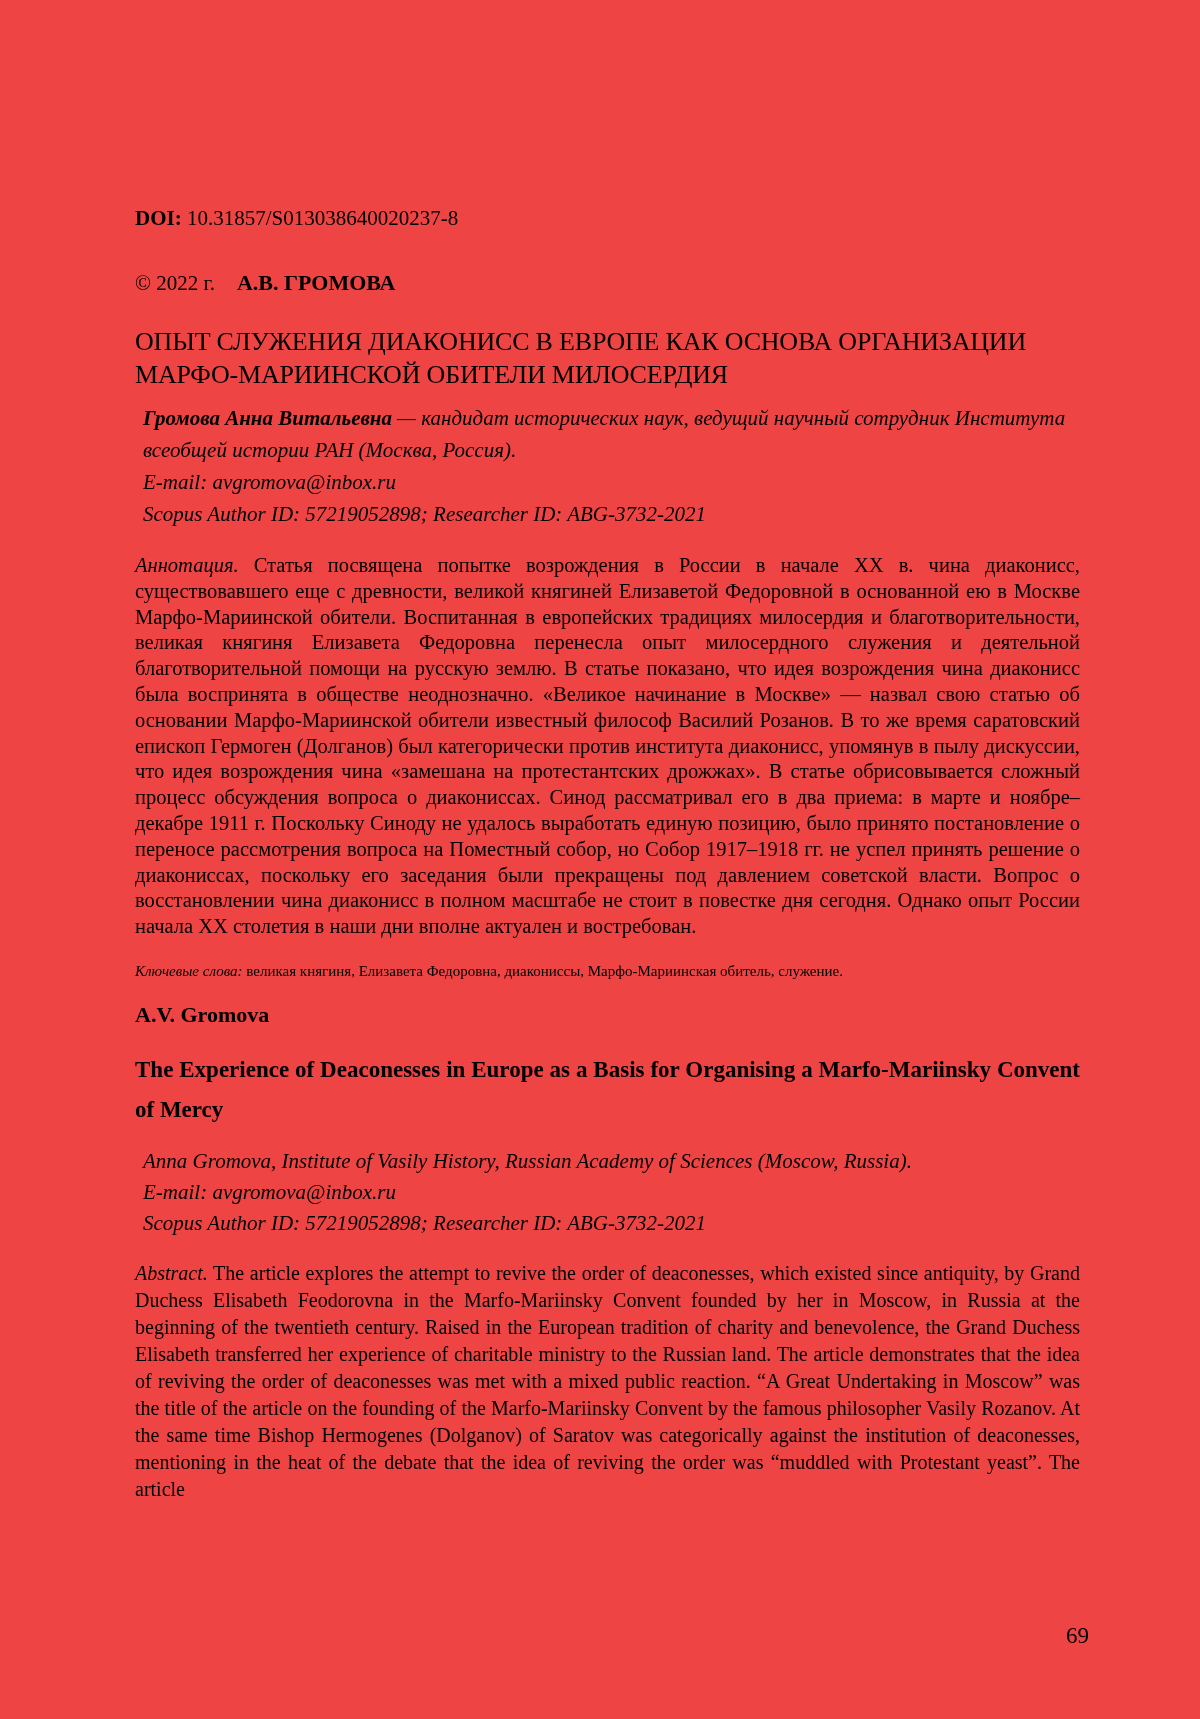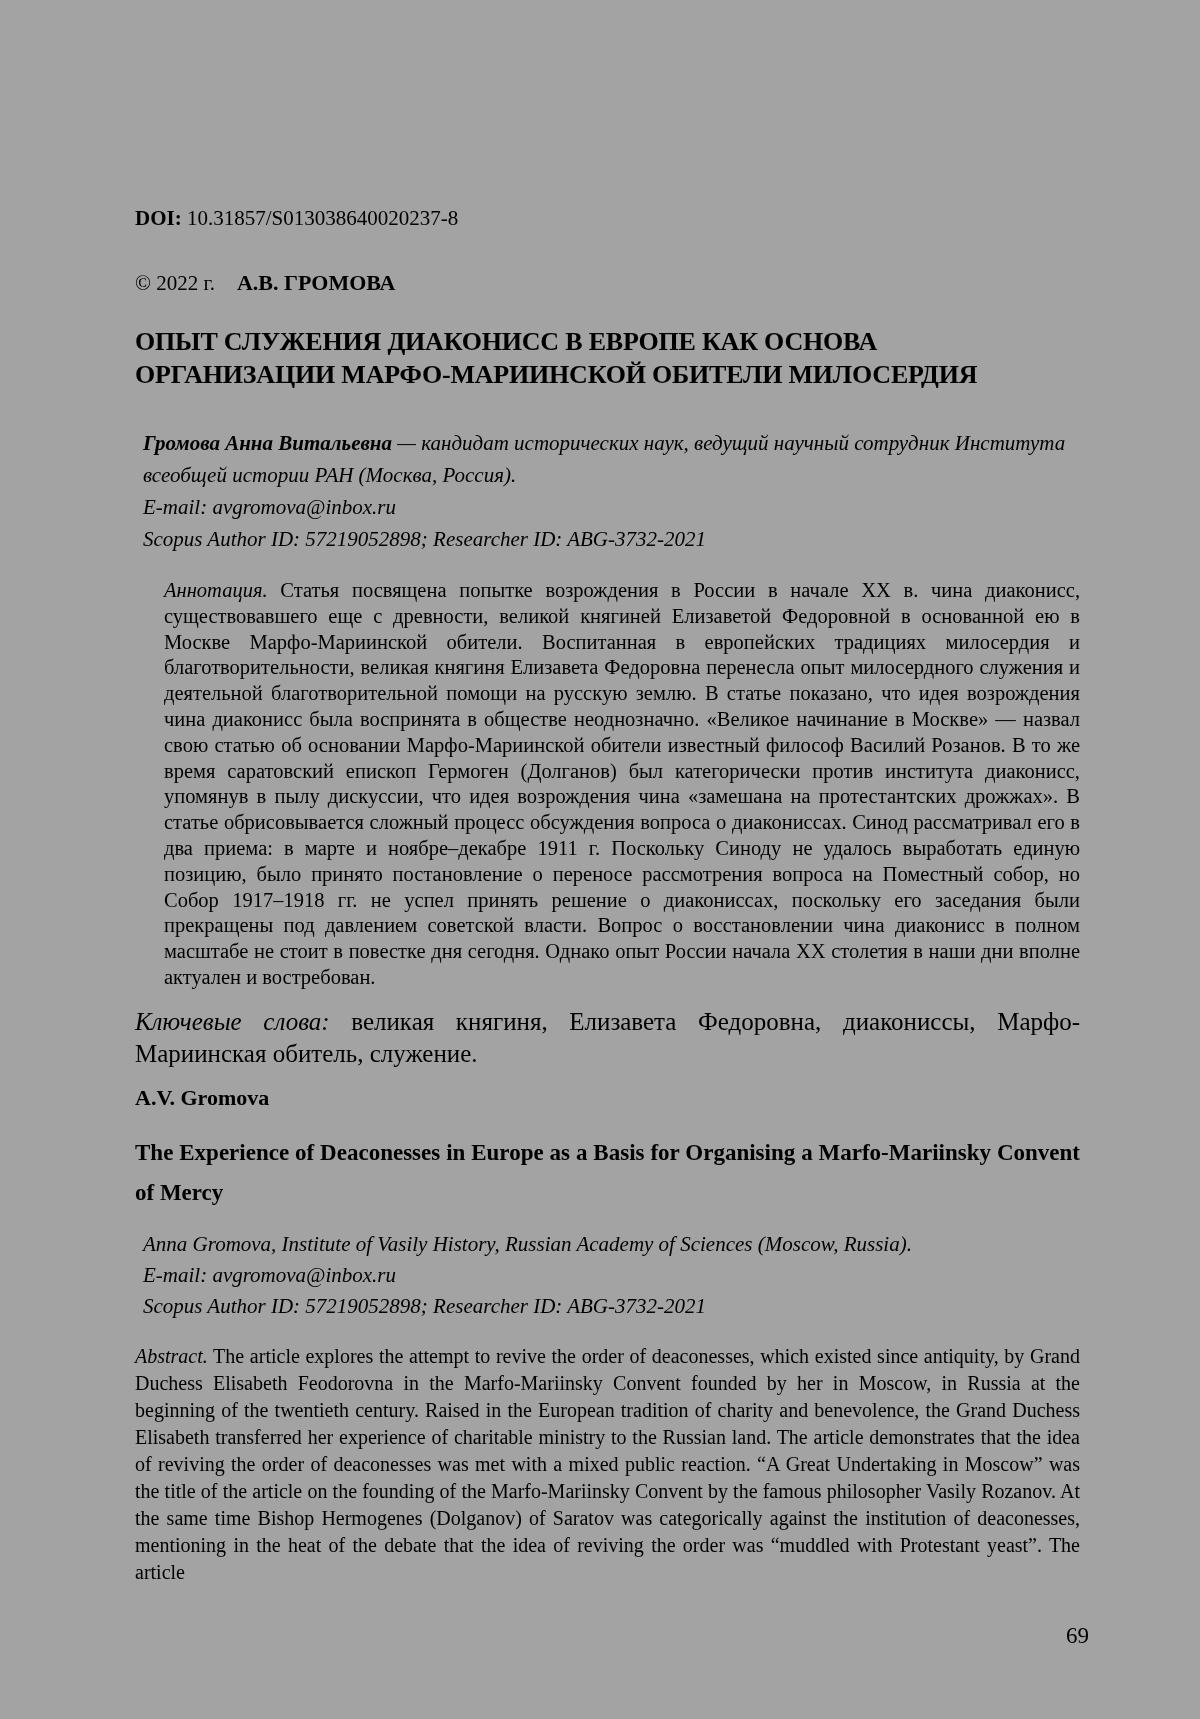--- a/index.html
+++ b/index.html
@@ -3,63 +3,62 @@
 <meta charset="utf-8">
 <style>
   html, body { margin: 0; padding: 0; background: #ffffff; }
   body {
     width: 1200px; height: 1719px;
     font-family: "Liberation Serif", "DejaVu Serif", serif;
     color: #000;
     position: relative;
     overflow: hidden;
   }
-  .page { position: relative; width: 1200px; height: 1719px; background: #a3a3a3; }
+  .page { position: relative; width: 1200px; height: 1719px; background: #ef4444; }
   .content { position: absolute; left: 135px; top: 205px; width: 945px; }
 
   p, h1, h2 { margin: 0; padding: 0; font-weight: normal; }
 
   .doi {
     font-size: 21px; line-height: 26px;
     margin-bottom: 39px;
   }
   .b { font-weight: bold; }
   .i { font-style: italic; }
   .bi { font-weight: bold; font-style: italic; }
 
   .copyright {
     font-size: 21px; line-height: 26px;
     margin-bottom: 29px;
     margin-top: 32px;
   }
   .copyright .author-caps { font-weight: bold; margin-left: 22px; font-size: 22px; }
 
   .title-ru {
-    font-size: 26px; line-height: 33px; font-weight: bold;
-    margin-bottom: 36px;
+    font-size: 26px; line-height: 33px; font-weight: normal;
+    margin-bottom: 11px;
     letter-spacing: -0.2px;
   }
 
   .author-block {
     font-style: italic;
     font-size: 21px; line-height: 32px;
     margin-bottom: 23px;
     margin-left: 8px;
   }
   .author-block .author-line { margin: 0; }
 
   .abstract-ru {
     font-size: 20.5px; line-height: 25.8px;
     text-align: justify;
     margin-bottom: 15px;
-    margin-left: 29px;
   }
 
   .keywords {
-    font-size: 25px; line-height: 32px;
+    font-size: 15px; line-height: 32px;
     text-align: justify;
     margin-bottom: 15px;
   }
 
   .author-en {
     font-size: 22px; line-height: 26px; font-weight: bold;
     margin-bottom: 22px;
   }
 
   .title-en {

